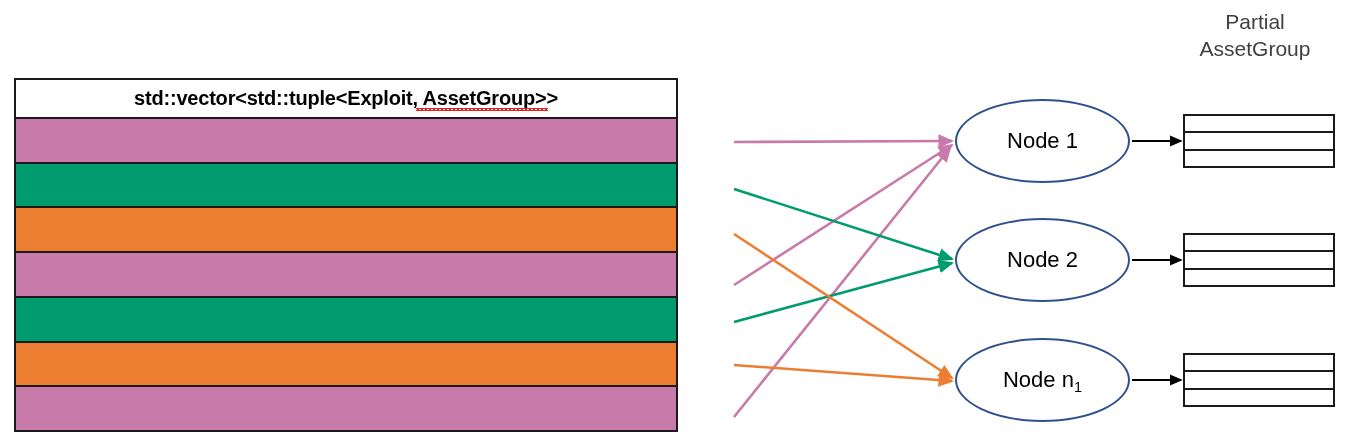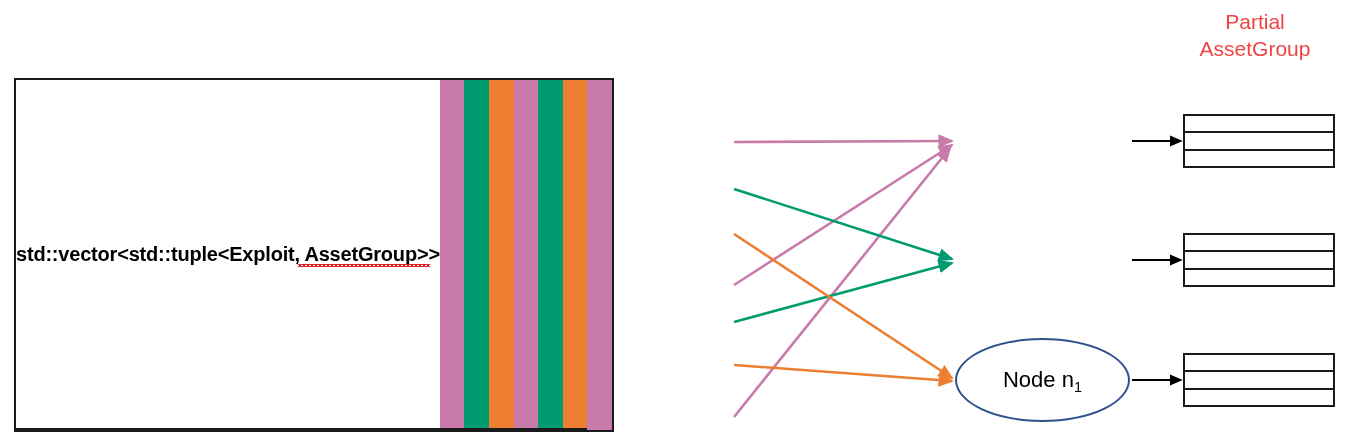--- a/index.html
+++ b/index.html
@@ -14,25 +14,26 @@
     background: #ffffff;
     font-family: "Liberation Sans", sans-serif;
     overflow: hidden;
   }
 
   
   #vector-table {
     position: absolute;
     left: 14px;
     top: 78px;
-    width: 600px;
+    width: 664px;
     height: 354px;
     border: 2px solid #1a1a1a;
     box-sizing: border-box;
     display: flex;
+    flex-direction: column;
   }
   #vector-table-header {
     flex: 0 0 39px;
     background: #ffffff;
     border-bottom: 2px solid #1a1a1a;
     display: flex;
     align-items: center;
     justify-content: center;
     font-weight: bold;
     font-size: 20px;
@@ -94,21 +95,21 @@
 
   
   #paev-caption {
     position: absolute;
     left: 1160px;
     top: 8px;
     width: 190px;
     text-align: center;
     font-size: 21px;
     line-height: 27px;
-    color: #ef4444;
+    color: #404040;
   }
 
   
   .paev-box {
     position: absolute;
     left: 1183px;
     width: 152px;
     height: 54px;
     border: 2px solid #1a1a1a;
     box-sizing: border-box;
@@ -183,20 +184,26 @@
     <line x1="734" y1="322" x2="952" y2="263" stroke="#009b6e" stroke-width="2.6" marker-end="url(#ah-green)"></line>
 
     <line x1="734" y1="234" x2="952" y2="378" stroke="#ed7d31" stroke-width="2.6" marker-end="url(#ah-orange)"></line>
     <line x1="734" y1="365" x2="952" y2="381" stroke="#ed7d31" stroke-width="2.6" marker-end="url(#ah-orange)"></line>
 
     <line x1="1132" y1="141" x2="1181" y2="141" stroke="#000000" stroke-width="2.2" marker-end="url(#ah-black)"></line>
     <line x1="1132" y1="260" x2="1181" y2="260" stroke="#000000" stroke-width="2.2" marker-end="url(#ah-black)"></line>
     <line x1="1132" y1="380" x2="1181" y2="380" stroke="#000000" stroke-width="2.2" marker-end="url(#ah-black)"></line>
   </svg>
 
+  <div class="node" id="node-1" style="border-color: rgb(47, 82, 143);">
+    <span class="node-label">Node 1</span>
+  </div>
+  <div class="node" id="node-2" style="border-color: rgb(47, 82, 143);">
+    <span class="node-label">Node 2</span>
+  </div>
   <div class="node" id="node-n1" style="border-color: rgb(47, 82, 143);">
     <span class="node-label"><span>Node n</span><sub>1</sub></span>
   </div>
 
   <div id="paev-caption">
     <div>Partial</div>
     <div>AssetGroup</div>
   </div>
 
   <div class="paev-box" id="paev-1">

